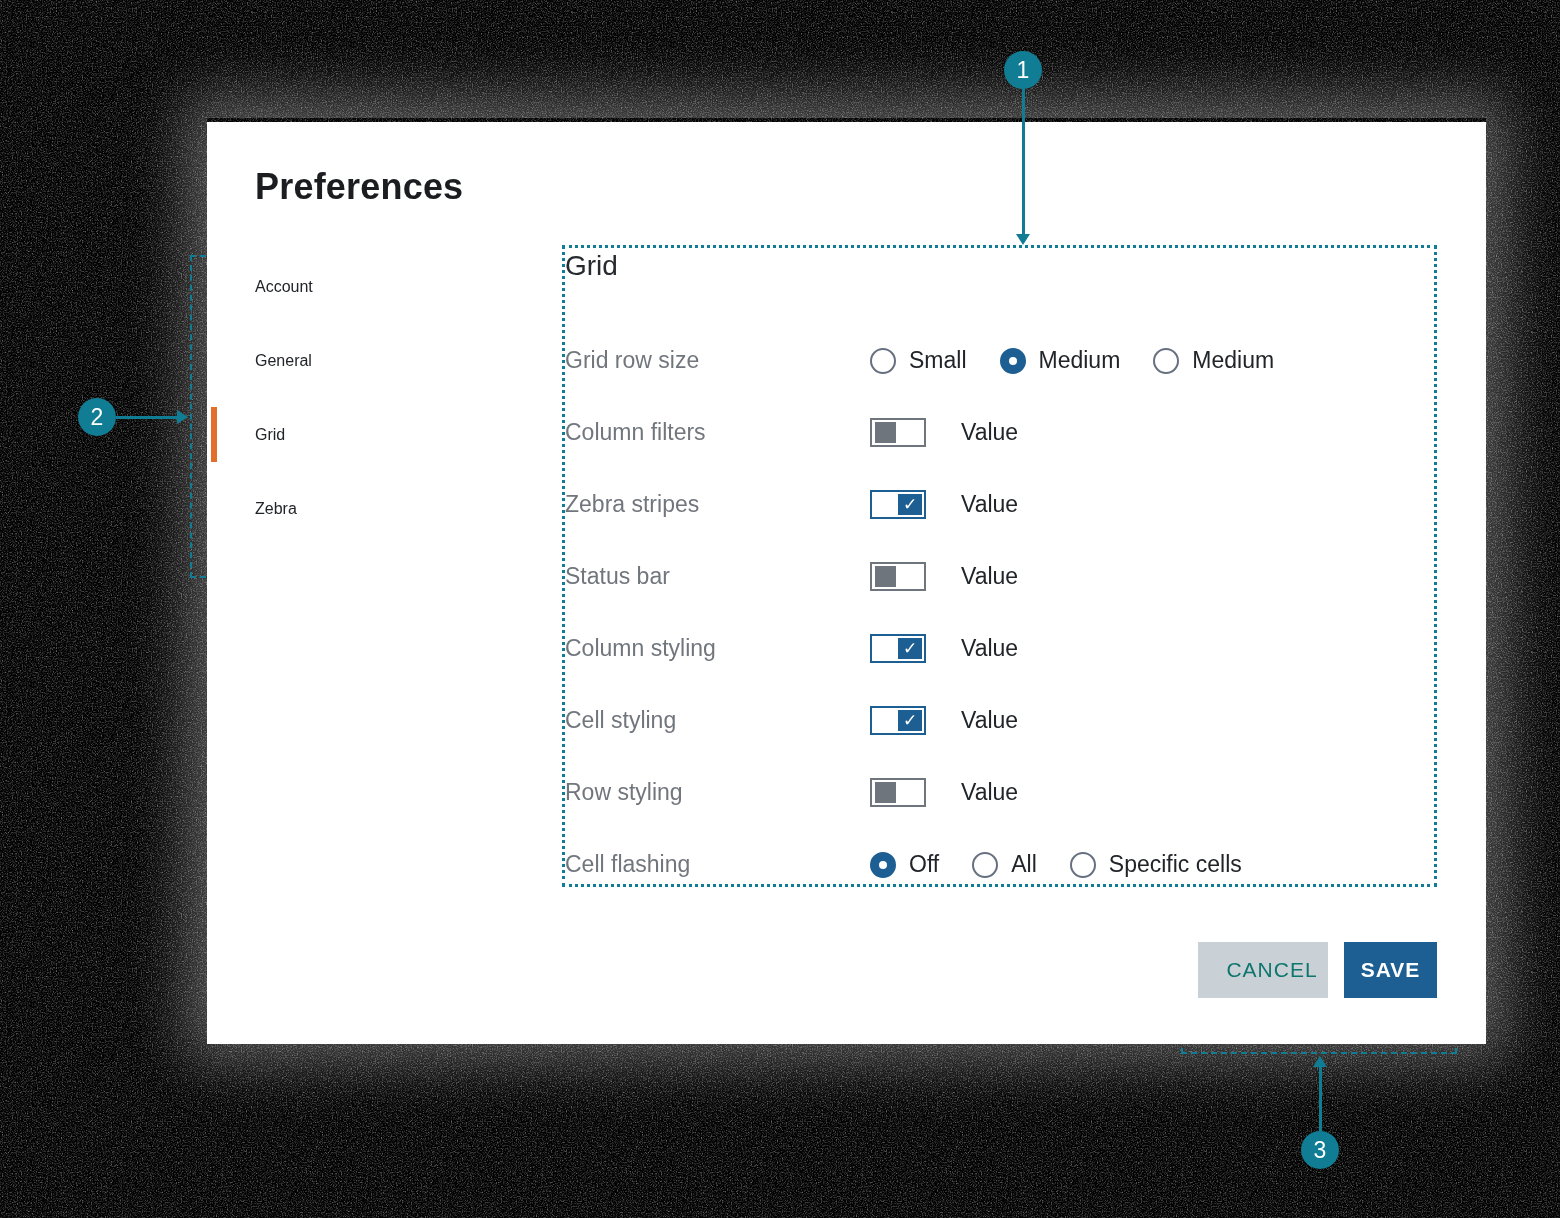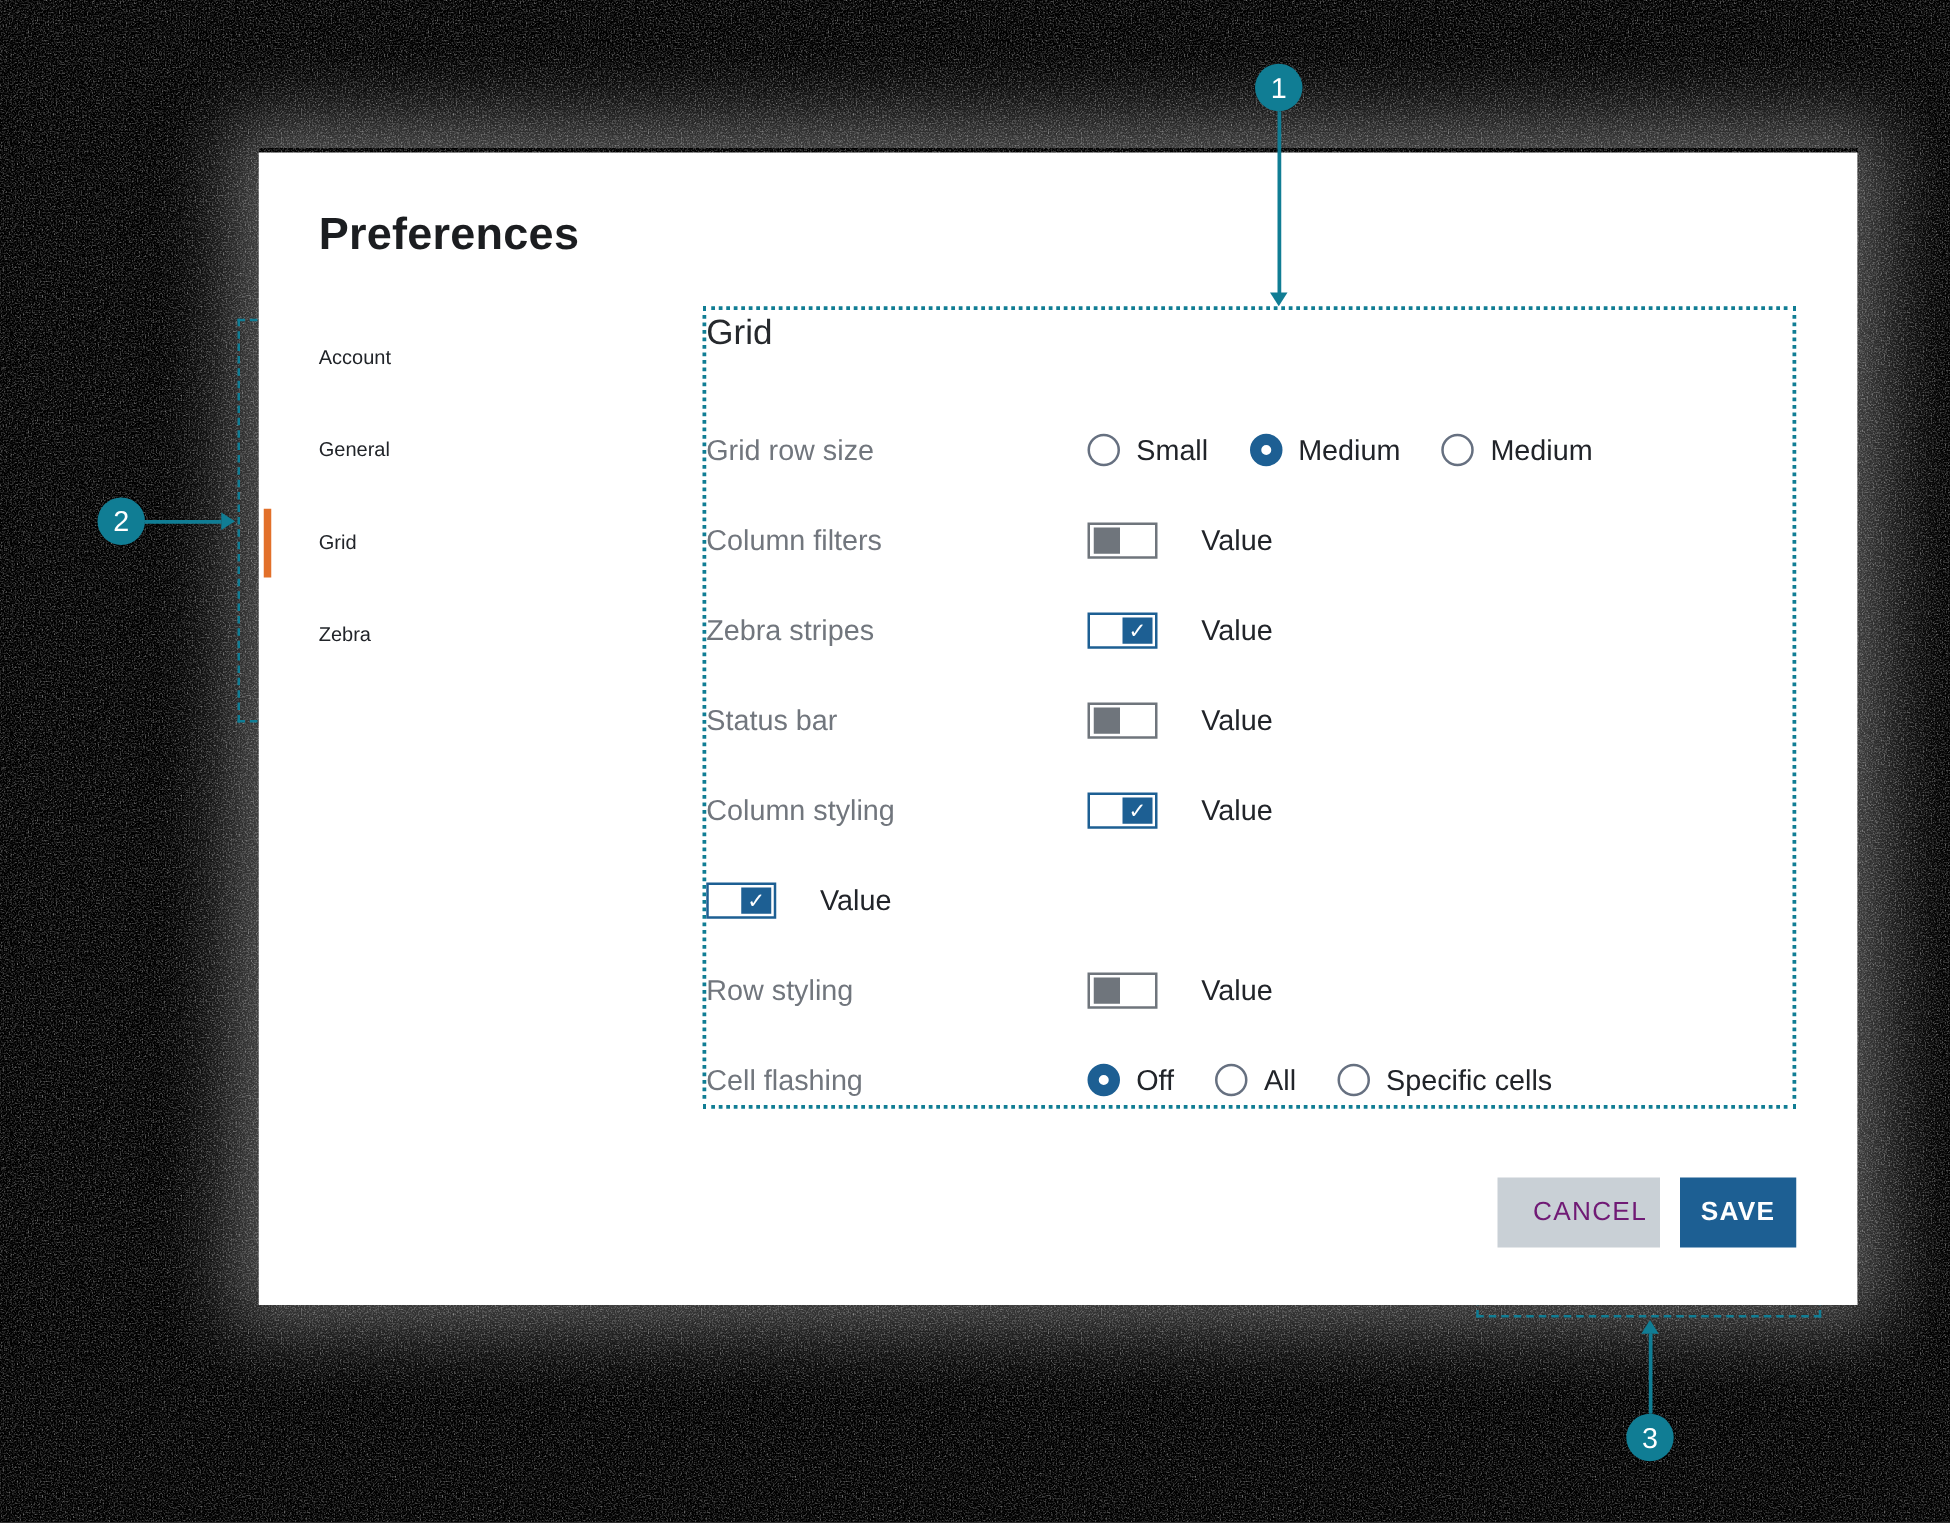--- a/index.html
+++ b/index.html
@@ -31,37 +31,37 @@
   .dialog-title{position:absolute;left:48px;top:44px;font-size:36px;font-weight:bold;color:#1b1d20;letter-spacing:.2px;}
   .side-item{position:absolute;left:48px;height:30px;line-height:30px;font-size:16px;color:var(--ink);cursor:pointer;}
   .active-bar{position:absolute;left:4px;top:285px;width:6px;height:55px;background:var(--orange);}
   
   .panel-heading{position:absolute;left:565px;top:248px;z-index:6;font-size:28px;line-height:36px;color:#26292d;font-weight:500;}
   .rows{position:absolute;left:565px;top:324px;width:869px;z-index:6;}
   .row{display:flex;align-items:center;height:72px;}
   .row-label{width:305px;flex:none;font-size:23px;color:var(--label-gray);}
   .ctl{display:flex;align-items:center;gap:28px;}
   .radio-group{display:flex;align-items:center;gap:33px;}
-  .radio-option{display:flex;align-items:flex-start;gap:13px;cursor:pointer;}
+  .radio-option{display:flex;align-items:flex-end;gap:13px;cursor:pointer;}
   .radio{box-sizing:border-box;width:26px;height:26px;border-radius:50%;border:2px solid #667080;background:#fff;flex:none;}
   .radio.selected{border:9px solid var(--blue);}
   .radio-label,.value-label{font-size:23px;color:var(--ink);}
   .toggle{position:relative;box-sizing:border-box;width:56px;height:29px;background:#fff;flex:none;cursor:pointer;}
   .toggle.off{border:2px solid var(--ctl-gray);}
   .toggle.on{border:2px solid var(--blue);}
   .knob{position:absolute;top:2px;width:21px;height:21px;}
   .toggle.off .knob{left:3px;background:var(--ctl-gray);}
   .toggle.on .knob{right:2px;width:24px;background:var(--blue);
     display:flex;align-items:center;justify-content:center;}
   .check-glyph{color:#fff;font-size:17px;line-height:1;}
   .value-label{margin-left:7px;}
   
   .btn{position:absolute;top:820px;height:56px;border:none;display:flex;align-items:center;justify-content:center;
     font-family:inherit;font-size:21px;letter-spacing:1px;cursor:pointer;}
-  .btn-cancel{left:991px;width:130px;background:var(--cancel);color:#701a75;padding-left:24px;}
+  .btn-cancel{left:991px;width:130px;background:var(--cancel);color:#0f766e;padding-left:24px;}
   .btn-save{left:1137px;width:93px;background:var(--blue);color:#fff;font-weight:bold;}
   
   .callout{position:absolute;width:38px;height:38px;border-radius:50%;background:var(--teal);
     color:#fff;font-size:23px;display:flex;align-items:center;justify-content:center;z-index:7;}
   .c1{left:1004px;top:51px;}
   .c2{left:78px;top:398px;}
   .c3{left:1301px;top:1131px;}
   .line{position:absolute;background:var(--teal);z-index:7;}
   .line1{left:1022px;top:89px;width:3px;height:147px;}
   .line2{left:116px;top:416px;width:61px;height:3px;}
@@ -162,20 +162,21 @@
         <span class="toggle on">
             <span class="knob">
               <span class="check-glyph">✓</span>
             </span>
           </span>
         <span class="value-label">Value</span>
       </div>
     </div>
 
     <div class="row">
+      <span class="row-label">Cell styling</span>
       <div class="ctl">
         <span class="toggle on">
             <span class="knob">
               <span class="check-glyph">✓</span>
             </span>
           </span>
         <span class="value-label">Value</span>
       </div>
     </div>
 

